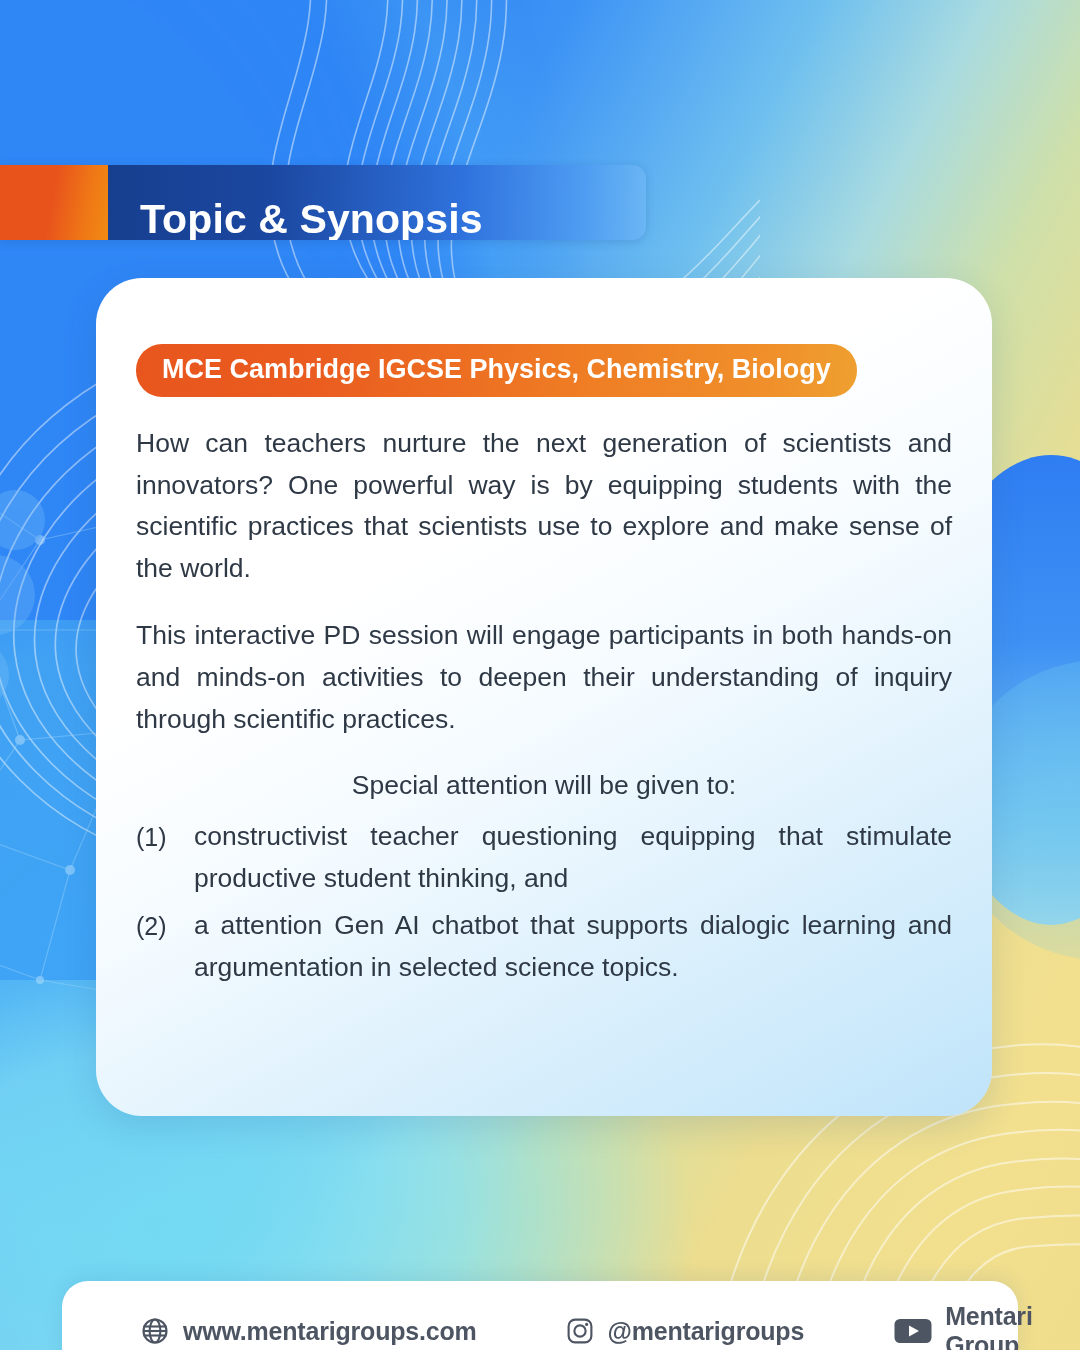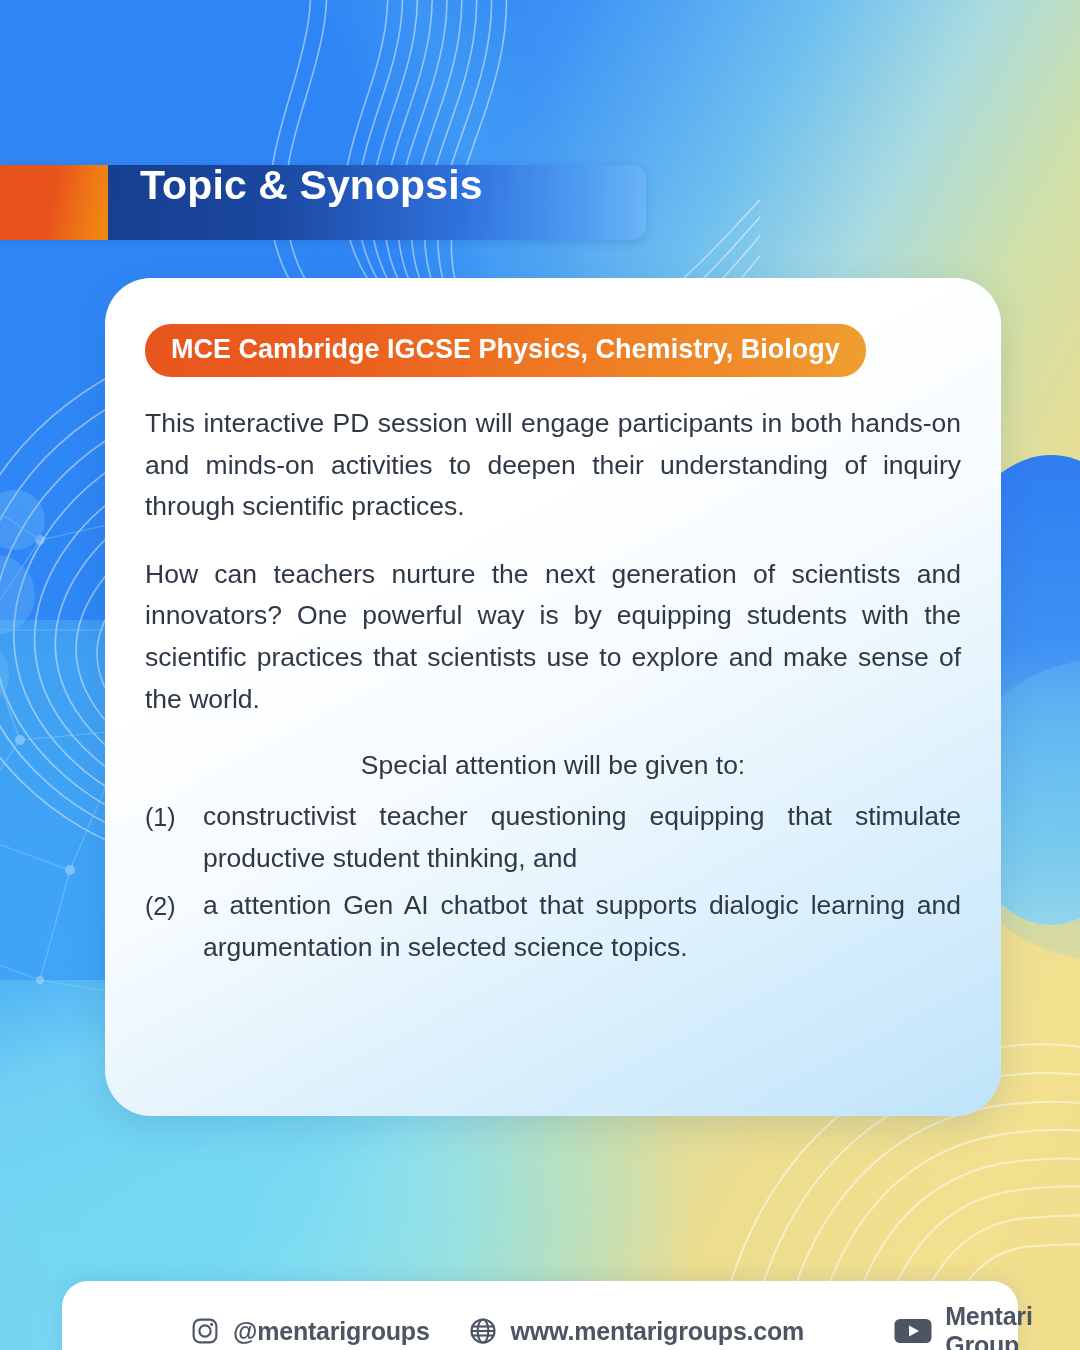--- a/index.html
+++ b/index.html
@@ -95,43 +95,43 @@
   }
   .header-accent {
     width: 108px;
     background: linear-gradient(100deg, #e8531c 0%, #e8531c 48%, #ef7716 78%, #f18b13 100%);
     flex: 0 0 108px;
   }
   .header-body {
     flex: 1 1 auto;
     background: linear-gradient(92deg, #173f8f 0%, #1b47a0 30%, #2f72dd 66%, #4e9cf2 88%, #6bb6f4 100%);
     display: flex;
-    align-items: flex-start;
+    align-items: flex-end;
     padding-left: 32px;
   }
   .header-title {
     color: #ffffff;
     font-size: 41px;
     font-weight: bold;
     letter-spacing: 0.1px;
     line-height: 1;
   }
 
   
   .card {
     position: absolute;
-    left: 105px; top: 278px;
+    left: 96px; top: 278px;
     width: 896px;
     height: 838px;
     border-radius: 46px;
     background: linear-gradient(152deg,
         #ffffff 0%, #ffffff 34%, #f5fbff 52%,
         #dcf0fc 74%, #c8e8fb 92%, #bfe3fa 100%);
     box-shadow: 0 10px 34px rgba(30,80,150,0.16);
-    padding: 46px 40px 40px 40px;
+    padding: 66px 40px 40px 40px;
     overflow: hidden;
   }
 
   .subject-badge {
     display: inline-block;
     background: linear-gradient(96deg, #e8561e 0%, #ea5c1f 25%, #ef7d24 62%, #f0902b 88%, #eea02f 100%);
     color: #ffffff;
     font-size: 27px;
     font-weight: bold;
     padding: 12px 26px 14px 26px;
@@ -312,65 +312,65 @@
     <div class="header-body">
       <div class="header-title">Topic &amp; Synopsis</div>
     </div>
   </div>
 
   <div class="card">
 
     <div class="subject-badge">MCE Cambridge IGCSE Physics, Chemistry, Biology</div>
 
 
+    <p class="body-text">How can teachers nurture the next generation of scientists and innovators? One powerful way is by equipping students with the scientific practices that scientists use to explore and make sense of the world.</p>
+
     <p class="body-text">This interactive PD session will engage participants in both hands-on and minds-on activities to deepen their understanding of inquiry through scientific practices.</p>
-
-    <p class="body-text">How can teachers nurture the next generation of scientists and innovators? One powerful way is by equipping students with the scientific practices that scientists use to explore and make sense of the world.</p>
 
     <p class="lead-in">Special attention will be given to:</p>
 
     <div class="num-list">
       <div class="num-item">
         <div class="num-marker">(1)</div>
         <div class="num-text">constructivist teacher questioning equipping that stimulate productive student thinking, and</div>
       </div>
       <div class="num-item">
         <div class="num-marker">(2)</div>
         <div class="num-text">a attention Gen AI chatbot that supports dialogic learning and argumentation in selected science topics.</div>
       </div>
     </div>
 
   </div>
 
   <div class="footer">
-
-    <div class="footer-item f-ig">
-      <svg class="ficon" width="30" height="30" viewBox="0 0 24 24">
-        <g fill="none" stroke="#4d5563" stroke-width="1.7">
-          <rect x="2.9" y="2.9" width="18.2" height="18.2" rx="5.2"></rect>
-          <circle cx="12" cy="12" r="4.5"></circle>
-        </g>
-        <circle cx="17.3" cy="6.7" r="1.25" fill="#4d5563"></circle>
-      </svg>
-      <span>@mentarigroups</span>
-    </div>
 
     <div class="footer-item f-web">
       <svg class="ficon" width="30" height="30" viewBox="0 0 24 24">
         <g fill="none" stroke="#4d5563" stroke-width="1.7">
           <circle cx="12" cy="12" r="9.2"></circle>
           <ellipse cx="12" cy="12" rx="4.3" ry="9.2"></ellipse>
           <line x1="2.8" y1="8.4" x2="21.2" y2="8.4"></line>
           <line x1="2.8" y1="15.6" x2="21.2" y2="15.6"></line>
           <line x1="2.8" y1="12" x2="21.2" y2="12"></line>
         </g>
       </svg>
       <span>www.mentarigroups.com</span>
     </div>
 
+    <div class="footer-item f-ig">
+      <svg class="ficon" width="30" height="30" viewBox="0 0 24 24">
+        <g fill="none" stroke="#4d5563" stroke-width="1.7">
+          <rect x="2.9" y="2.9" width="18.2" height="18.2" rx="5.2"></rect>
+          <circle cx="12" cy="12" r="4.5"></circle>
+        </g>
+        <circle cx="17.3" cy="6.7" r="1.25" fill="#4d5563"></circle>
+      </svg>
+      <span>@mentarigroups</span>
+    </div>
+
     <div class="footer-item f-yt">
       <svg class="ficon" width="38" height="28" viewBox="0 0 38 28">
         <rect x="0.5" y="2" width="37" height="24" rx="5.5" fill="#4d5563"></rect>
         <polygon points="15,8.5 25,14 15,19.5" fill="#ffffff"></polygon>
       </svg>
       <span>Mentari Group</span>
     </div>
 
   </div>
 

